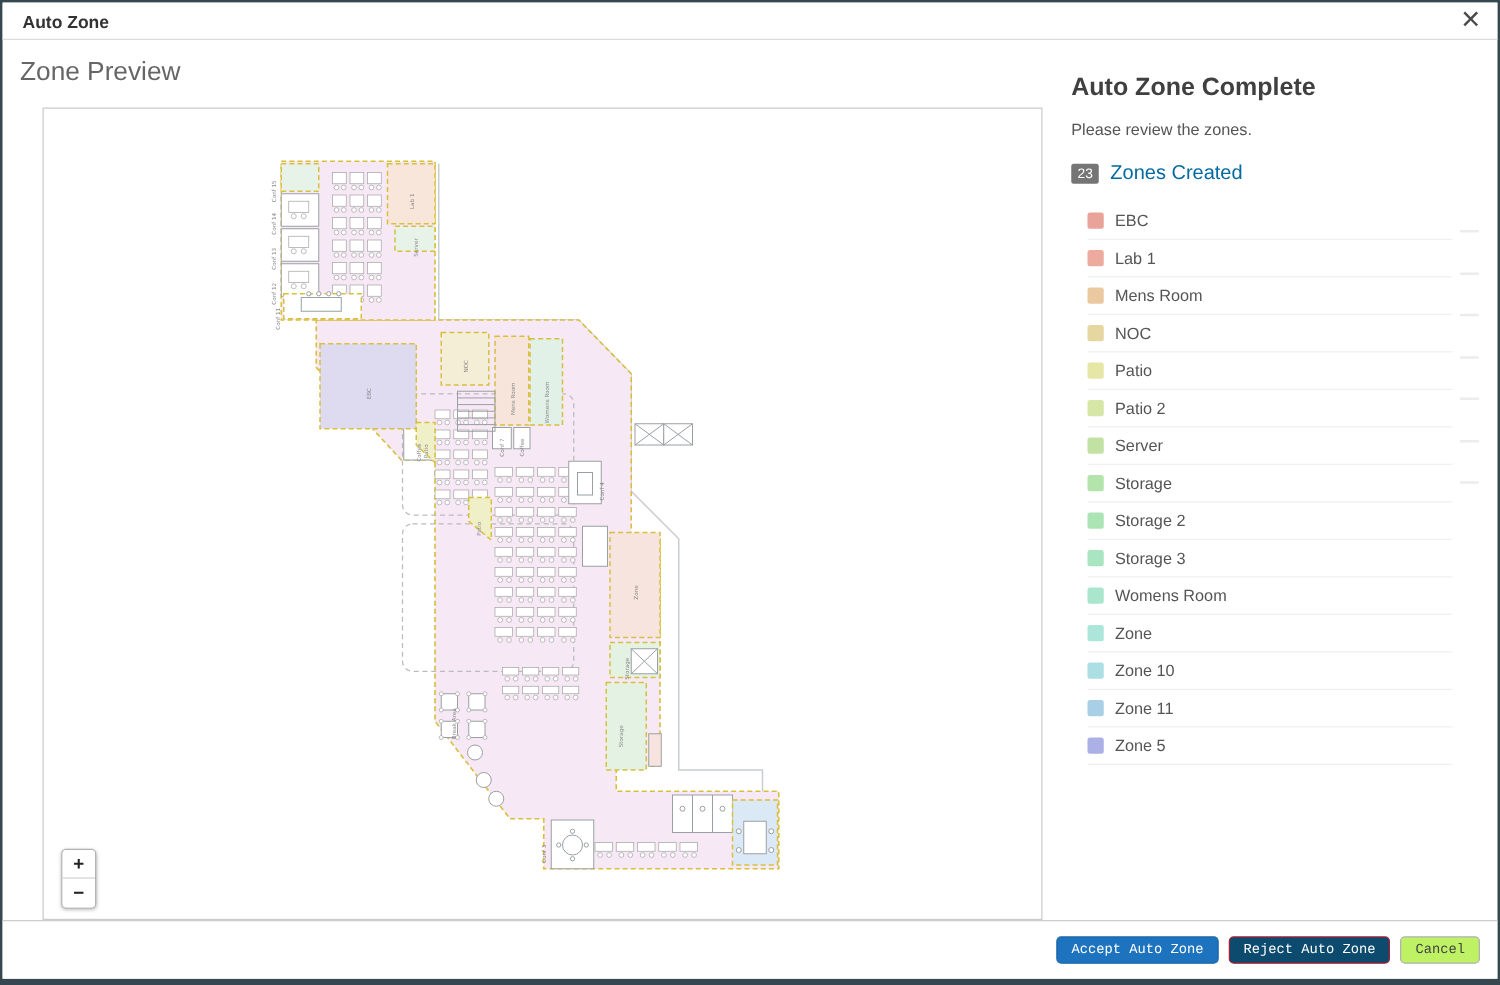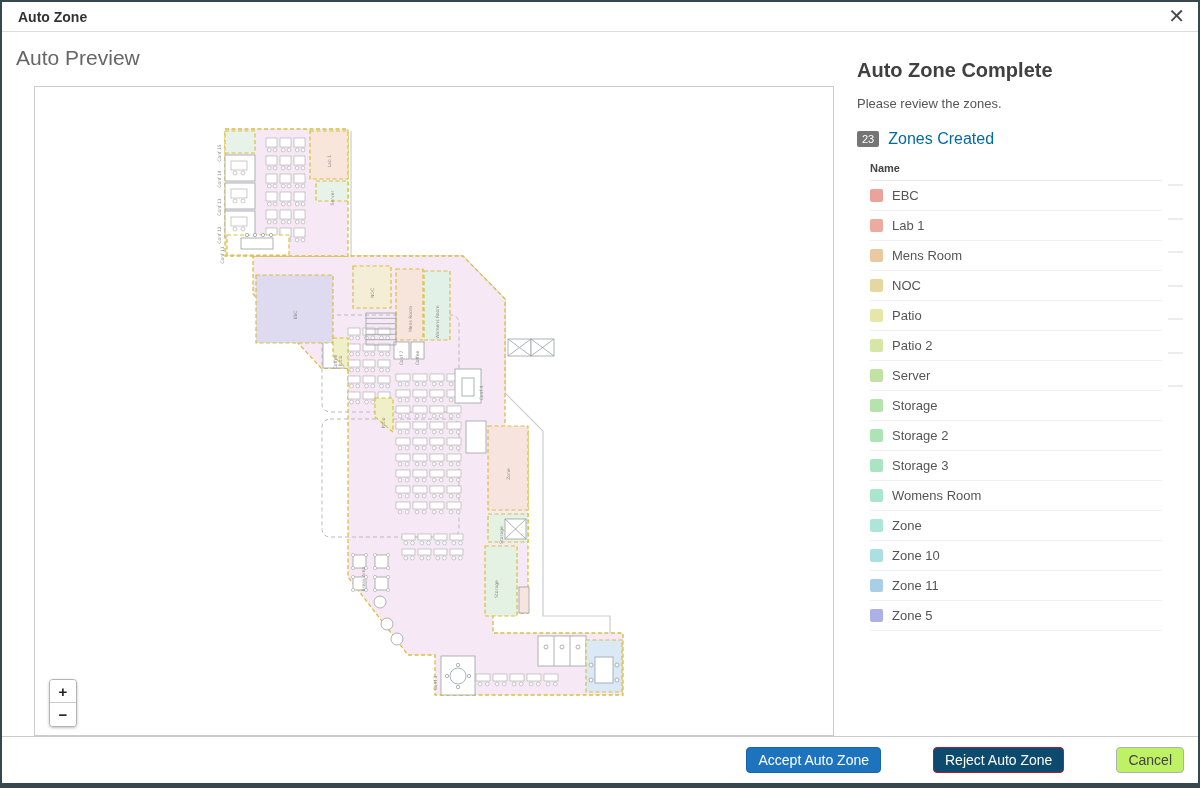--- a/index.html
+++ b/index.html
@@ -23,21 +23,21 @@
   .badge{background:#757575;color:#fff;font-size:11px;font-weight:normal;padding:2px 5px;border-radius:2px;}
   .badge-label{font-size:16px;color:#0369a1;}
   .list-wrap{position:absolute;left:868px;top:160px;width:292px;}
   .list-header{font-size:11px;font-weight:bold;color:#444;padding-bottom:6px;border-bottom:1px solid #e8e8e8;}
   .zone-row{height:29px;display:flex;align-items:center;gap:9px;border-bottom:1px solid #f0f0f0;cursor:pointer;}
   .swatch{width:13px;height:13px;border-radius:2px;flex:0 0 auto;}
   .zone-name{font-size:13px;color:#555;}
   .gdash{position:absolute;left:1166px;width:15px;height:2px;background:#ececec;}
   .footer{position:absolute;left:0;right:0;bottom:0;height:47px;border-top:1px solid #ccc;background:#fff;
     display:flex;align-items:center;justify-content:flex-end;gap:8px;padding-right:14px;box-sizing:border-box;}
-  .btn{font-size:14px;padding:4px 11px;border-radius:4px;border:1px solid transparent;cursor:pointer;font-family:Liberation Sans, sans-serif;margin-left:44px;}
+  .btn{font-size:11px;padding:4px 11px;border-radius:4px;border:1px solid transparent;cursor:pointer;font-family:Liberation Mono, monospace;}
   .btn-accept{background:#1e73be;color:#fff;border-color:#1a65a7;}
   .btn-reject{background:#0c4a6e;color:#fff;border-color:#a81d32;}
   .btn-cancel{background:#bef264;color:#444;border-color:#b0b0b0;}
   
   .ol{fill:none;stroke:#c9cdd0;stroke-width:1.2;}
   .fbody{fill:#f7e8f6;stroke:#d8bf3c;stroke-width:1.3;stroke-dasharray:4 2.5;}
   .dr{fill:none;stroke:#bbb;stroke-width:1;stroke-dasharray:4 3;}
   .rm-dash{stroke:#d8bf3c;stroke-width:1.2;stroke-dasharray:4 2.5;}
   .rm-wall{stroke:#9aa0a3;stroke-width:0.8;}
   .dsk{fill:#fff;stroke:#a8a8a8;stroke-width:0.6;}
@@ -48,21 +48,21 @@
 </head>
 <body>
 
 <div id="window">
 
   <div class="titlebar">
     <span class="title">Auto Zone</span>
     <span class="close">✕</span>
   </div>
 
-  <div class="preview-title">Auto Preview</div>
+  <div class="preview-title">Zone Preview</div>
 
   <div class="map-panel">
     <svg id="floorplan" width="796" height="646" viewBox="0 0 796 646">
         <path d="M316,44 L316,169 L428,169 L470,212 L470,306 L508,344 L508,529 L575,529 L575,551" class="ol"></path>
         <path d="M218,169 L428,169 L470,212 L470,344 L493,344 L493,526 L458,526 L458,546 L588,546 L588,608 L400,608 L400,568 L373,568 L313,490 L313,281 L286,281 L218,207 Z" class="fbody"></path>
         <rect x="190" y="42" width="123" height="127" class="fbody"></rect>
         <rect x="287" y="228" width="137" height="97" rx="8" class="dr"></rect>
         <rect x="287" y="332" width="137" height="118" rx="8" class="dr"></rect>
         <rect x="231" y="51" width="11" height="9" class="dsk"></rect>
         <circle cx="234.2" cy="63" r="1.9" class="dsk"></circle>
@@ -434,21 +434,20 @@
 
   <div class="azc-title">Auto Zone Complete</div>
   <div class="azc-sub">Please review the zones.</div>
 
   <div class="badge-row">
     <span class="badge">23</span>
     <span class="badge-label">Zones Created</span>
   </div>
 
   <div class="list-wrap">
-    <div class="list-header">Name</div>
     <div id="zone-rows">
         <div class="zone-row">
           <span class="swatch" style="background: rgb(233, 163, 155);"></span>
           <span class="zone-name">EBC</span>
         </div>
         <div class="zone-row">
           <span class="swatch" style="background: rgb(236, 171, 158);"></span>
           <span class="zone-name">Lab 1</span>
         </div>
         <div class="zone-row">

